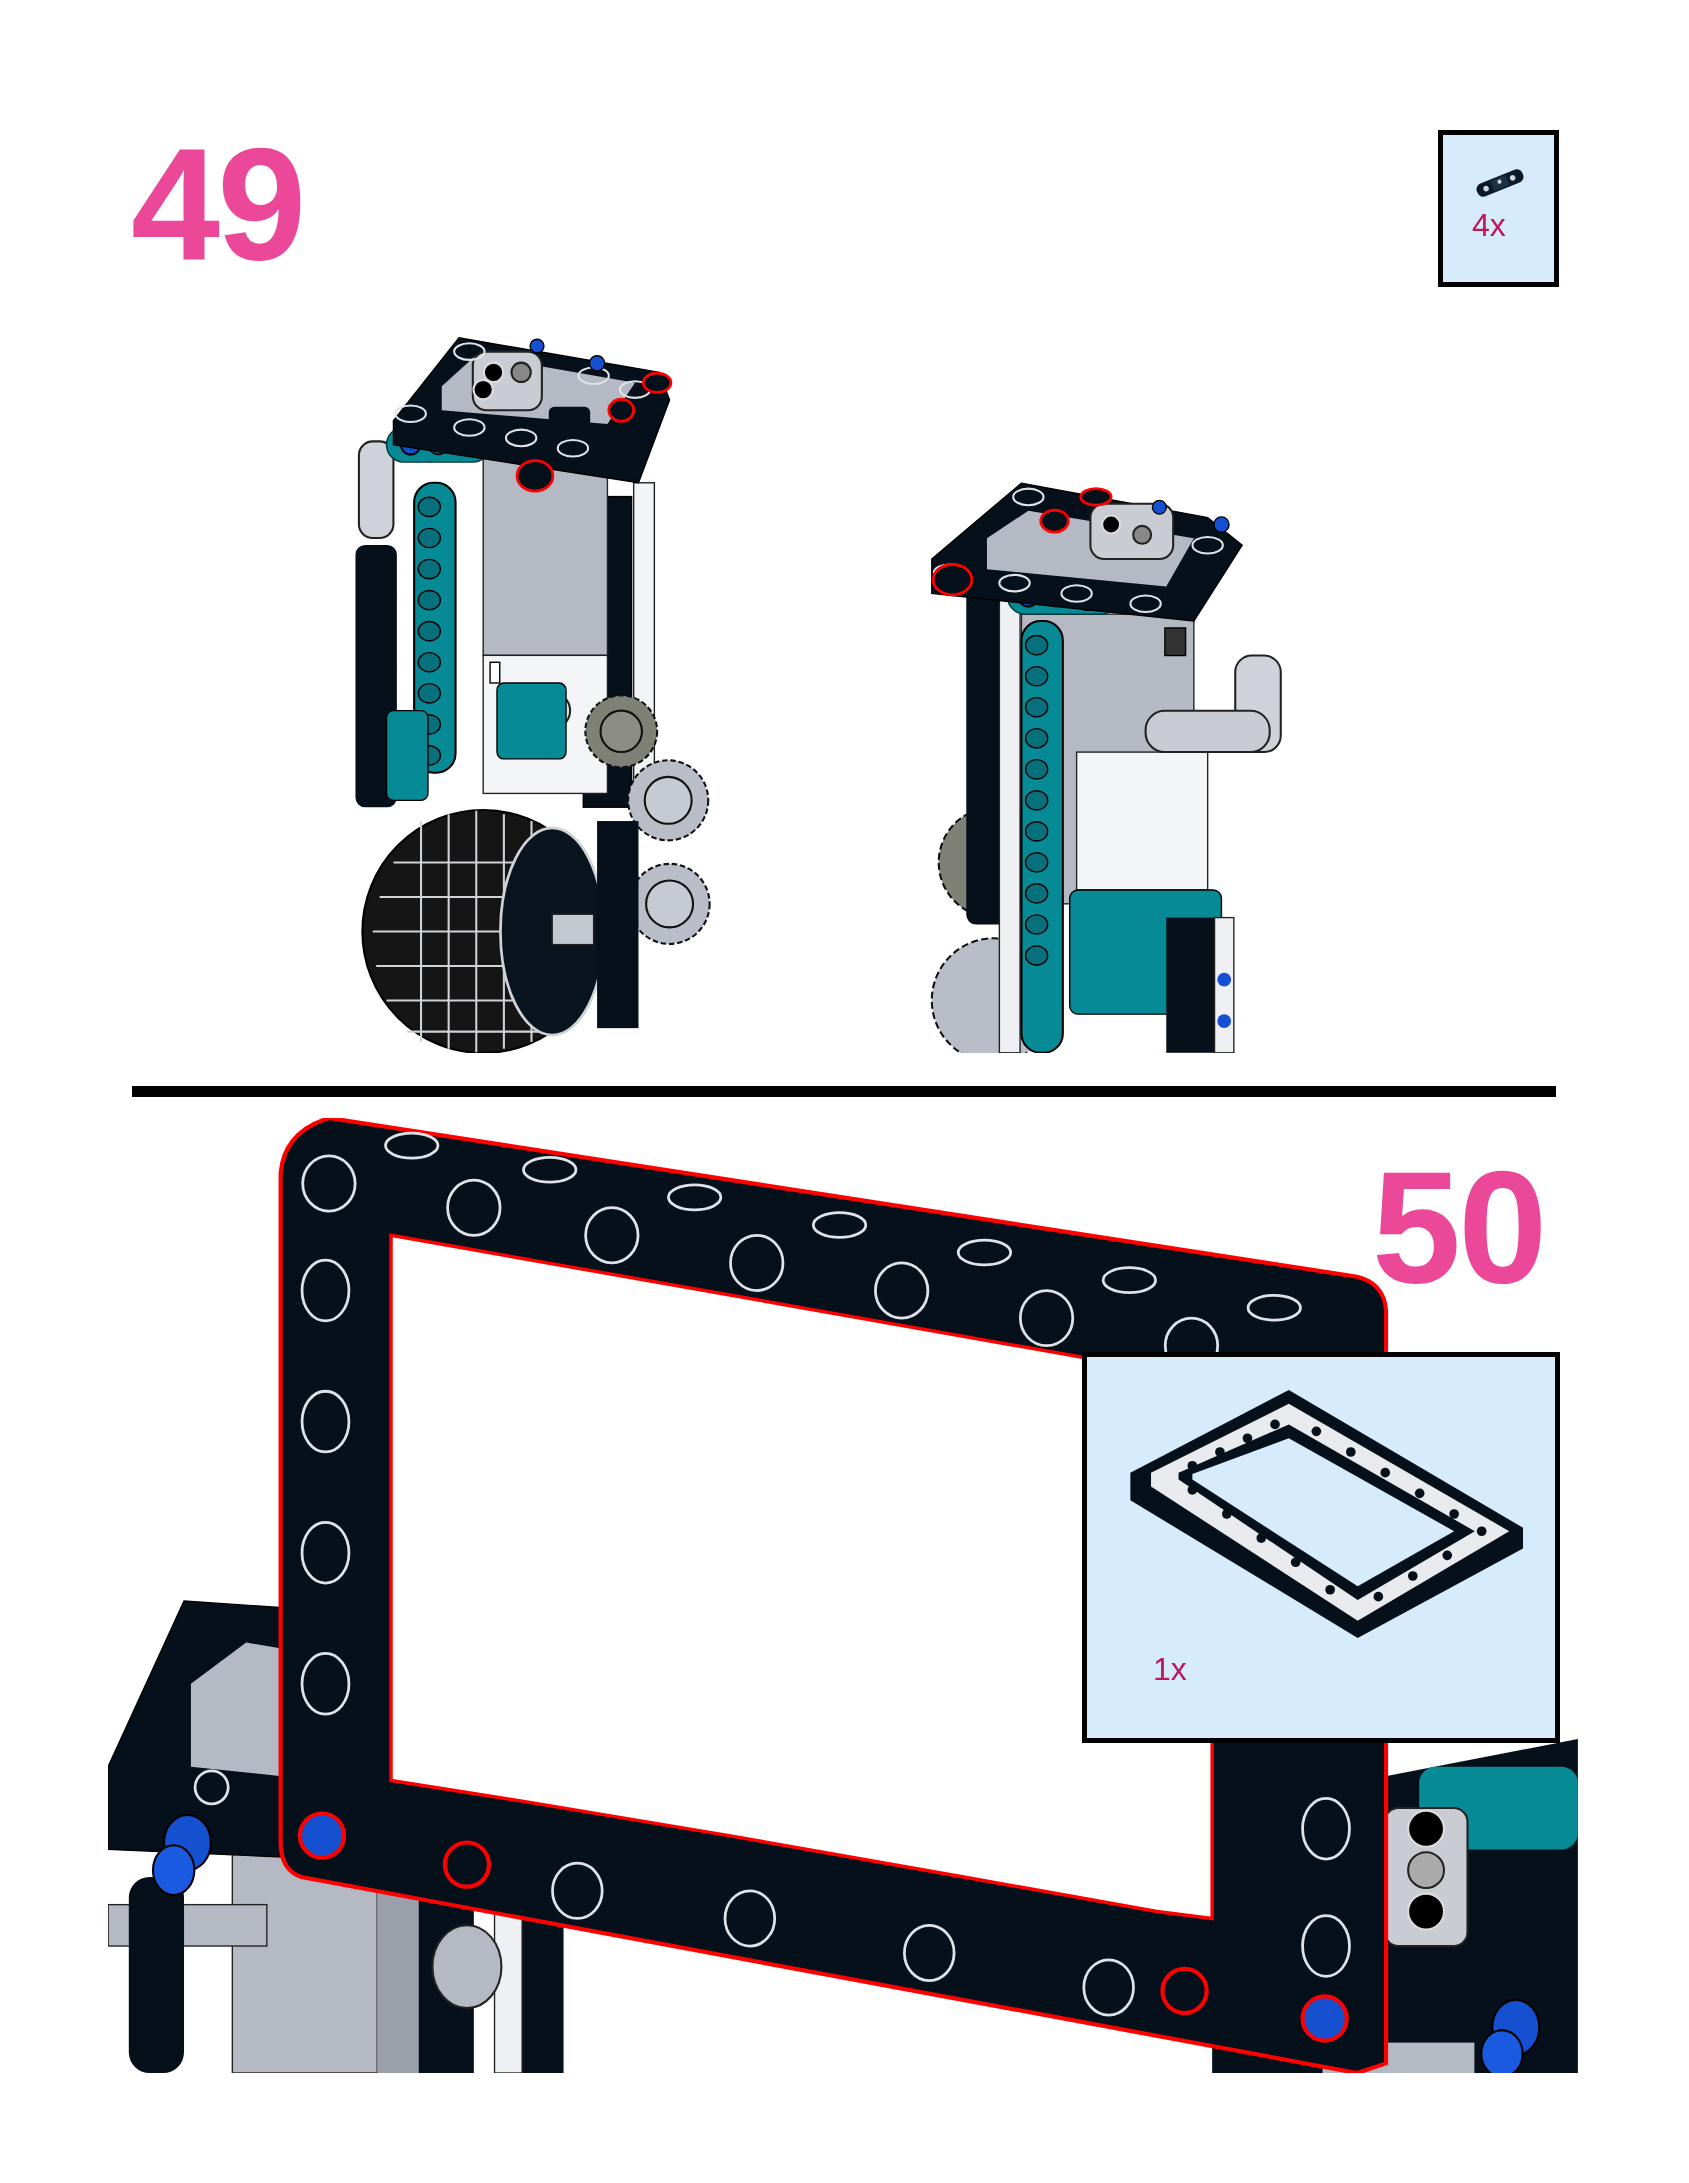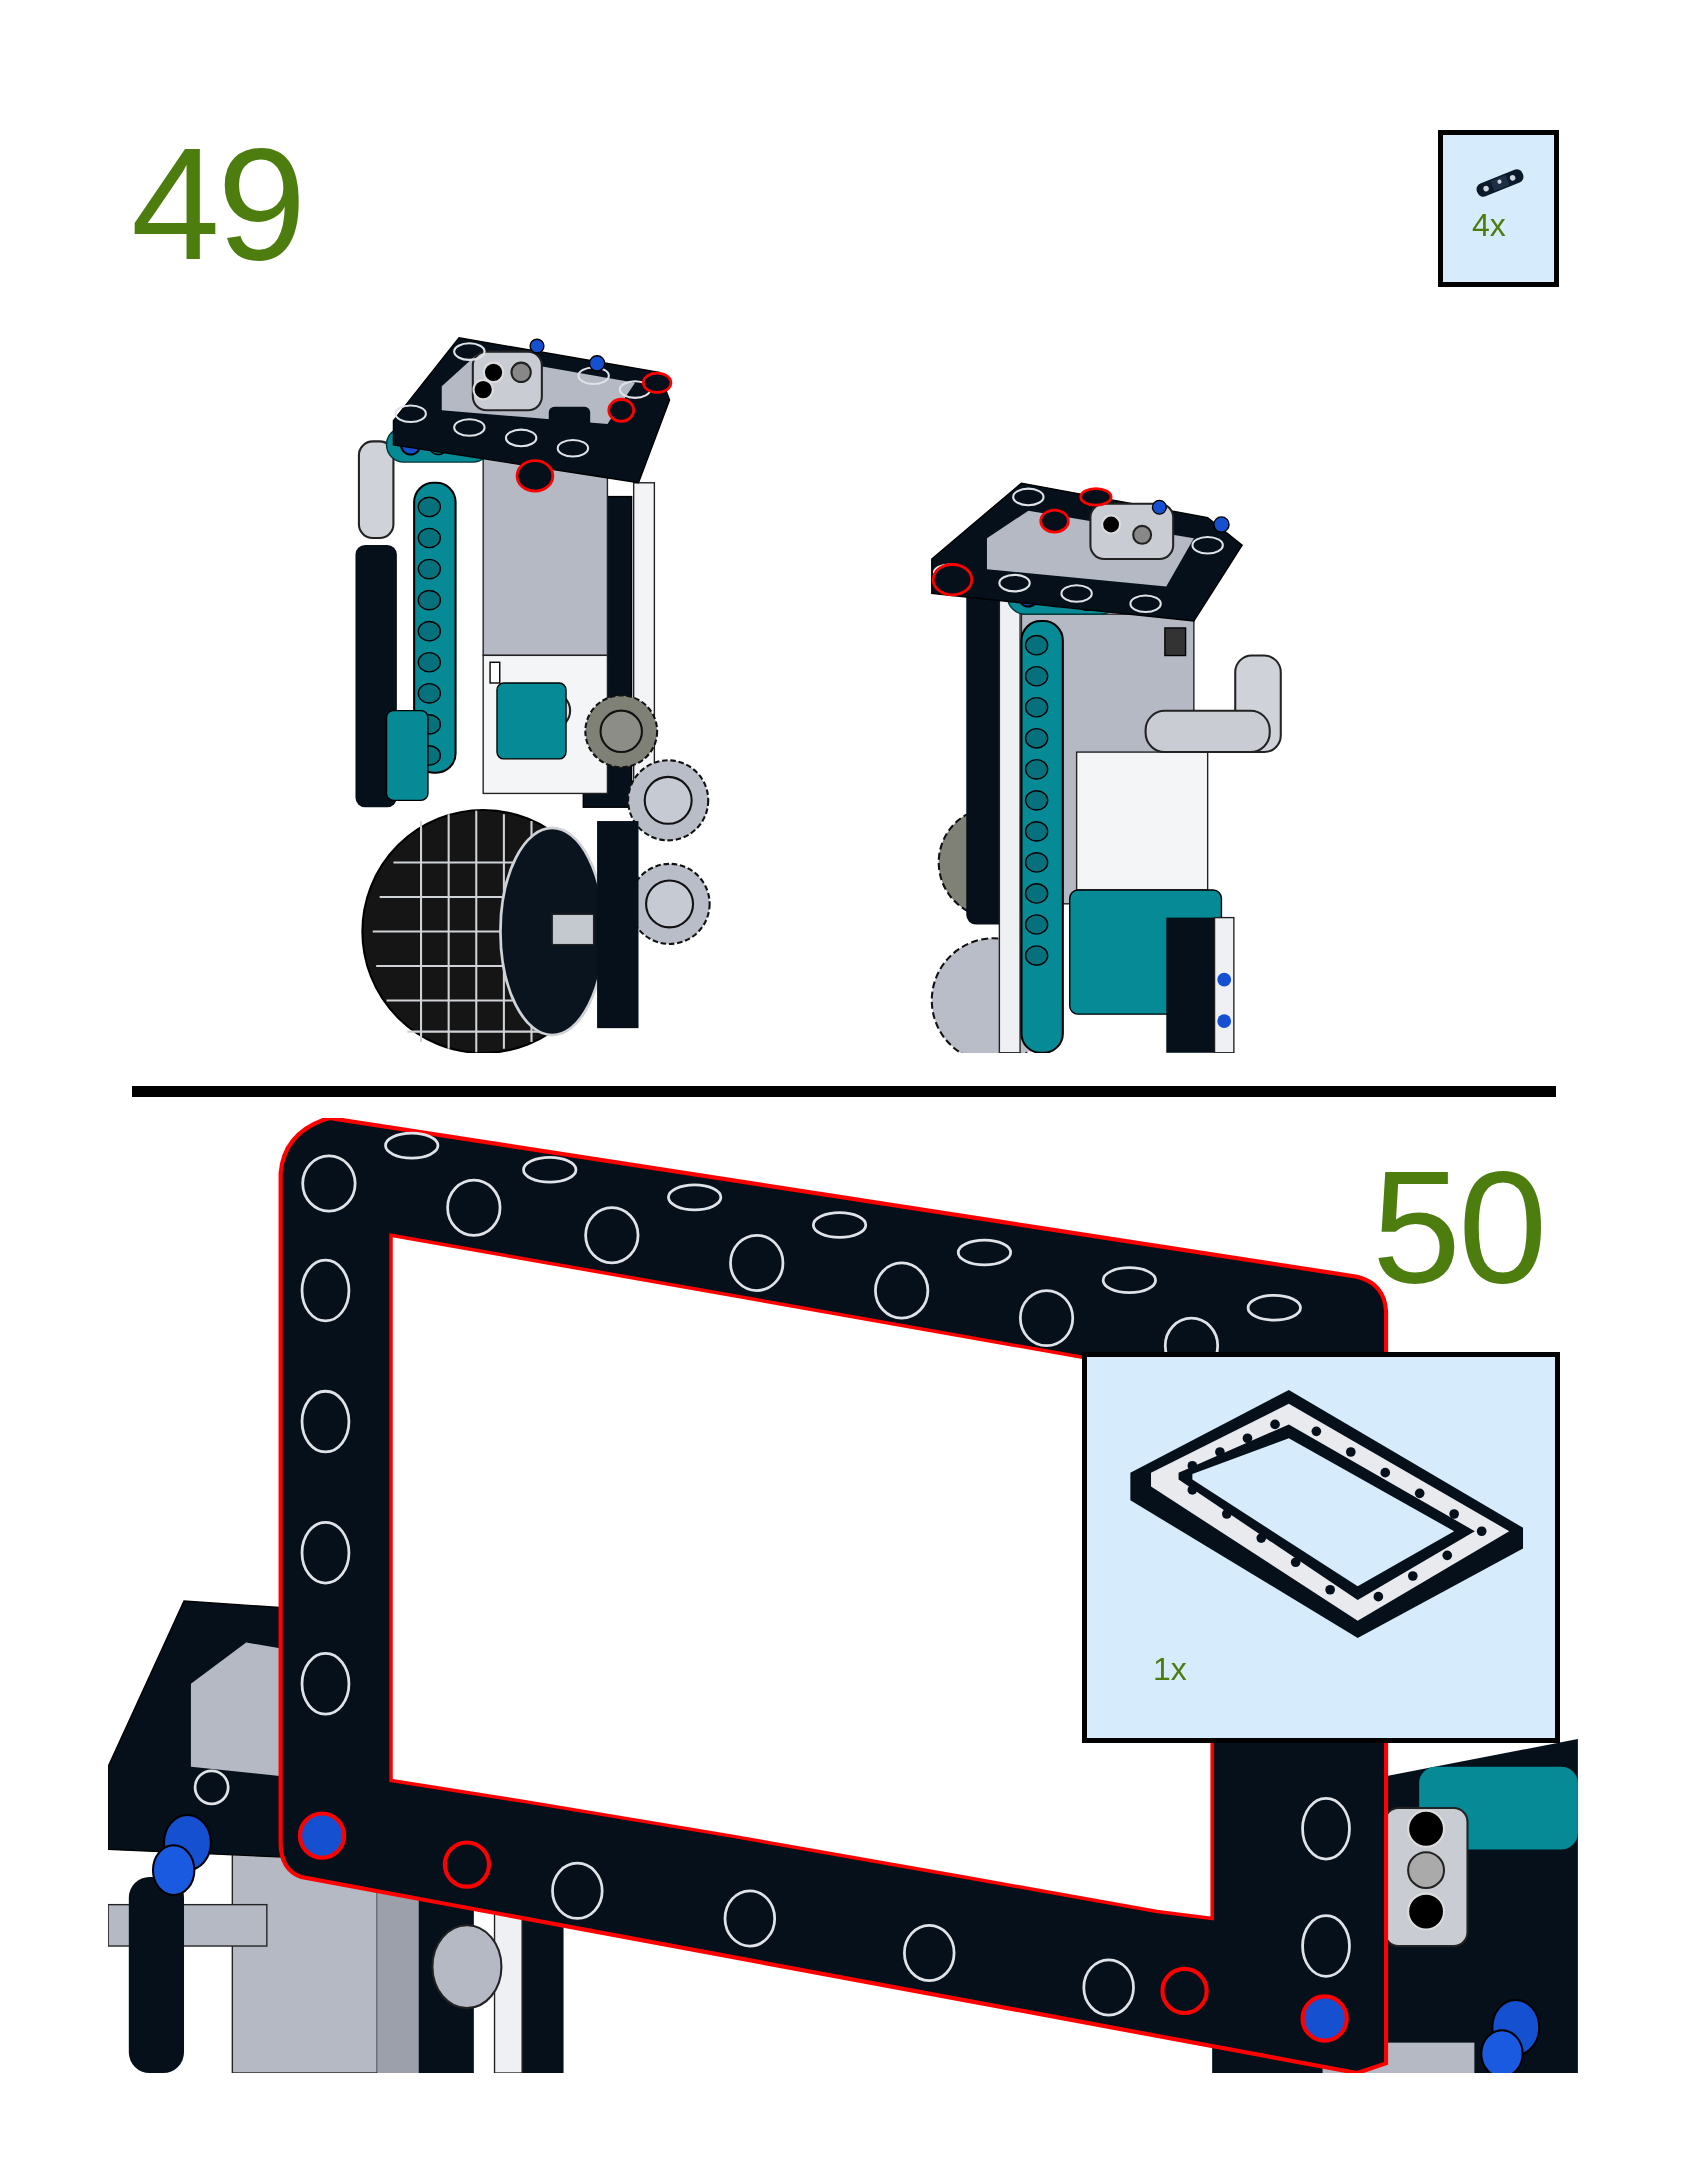--- a/index.html
+++ b/index.html
@@ -1,25 +1,25 @@
 <!DOCTYPE html>
 <html style="font-size:11px"><head>
 <meta charset="utf-8">
 <style>
   html, body { margin: 0; padding: 0; background: #ffffff; }
   body { width: 1689px; height: 2183px; position: relative; overflow: hidden;
          font-family: "Liberation Sans", sans-serif; }
   .step-number { position: absolute; font-family: "Liberation Sans", sans-serif;
-                 font-weight: normal; color: #4d7c0f; line-height: 1; letter-spacing: -2.8px; }
+                 font-weight: bold; color: #ec4899; line-height: 1; letter-spacing: -2.8px; }
   #step49-num { left: 131px; top: 124px; font-size: 160px; }
   #step50-num { left: 1372px; top: 1147px; font-size: 160px; }
   .callout { position: absolute; background: #d6ecfc; border: 5.5px solid #000; box-sizing: border-box; }
   #callout49 { left: 1438px; top: 130px; width: 121px; height: 157px; }
   #callout50 { left: 1082px; top: 1352px; width: 478px; height: 391px; }
-  .qty { position: absolute; font-family: "Liberation Sans", sans-serif; color: #4d7c0f; font-size: 32px; }
+  .qty { position: absolute; font-family: "Liberation Sans", sans-serif; color: #be185d; font-size: 32px; }
   #callout49 .qty { left: 29px; top: 72px; }
   #callout50 .qty { left: 30px; top: 294px; margin-left: 36px; }
   .divider { position: absolute; left: 132px; top: 1086px; width: 1424px; height: 11px; background: #000; }
   .illus { position: absolute; }
   #step49-view-a { left: 345px; top: 324px; width: 373px; height: 729px; }
   #step49-view-b { left: 918px; top: 476px; width: 400px; height: 577px; }
   #step50-scene { left: 108px; top: 1118px; width: 1470px; height: 955px; overflow: hidden; }
   #part-icon-49 { position: absolute; left: 28px; top: 33px; width: 58px; height: 30px; }
   #part-icon-50 { position: absolute; left: 36px; top: 33px; width: 406px; height: 248px; }
 </style>

